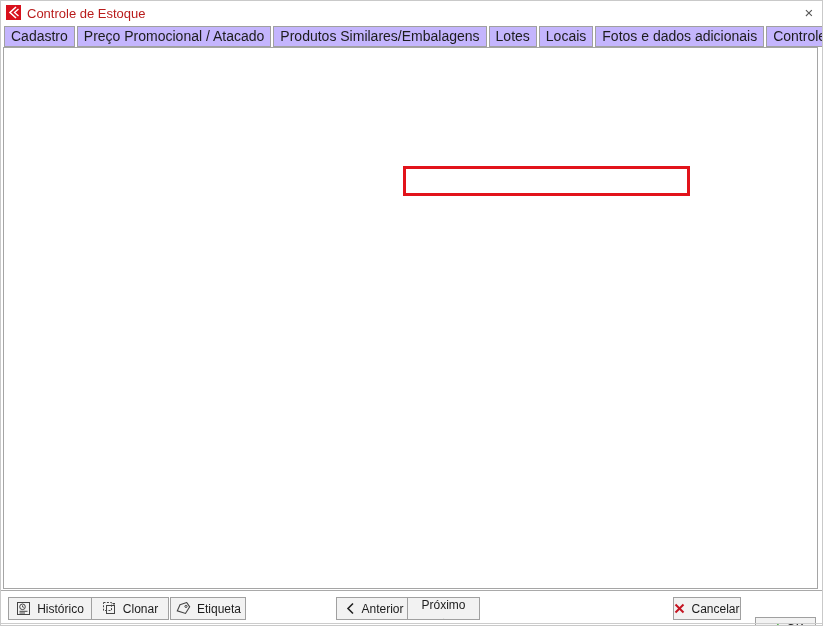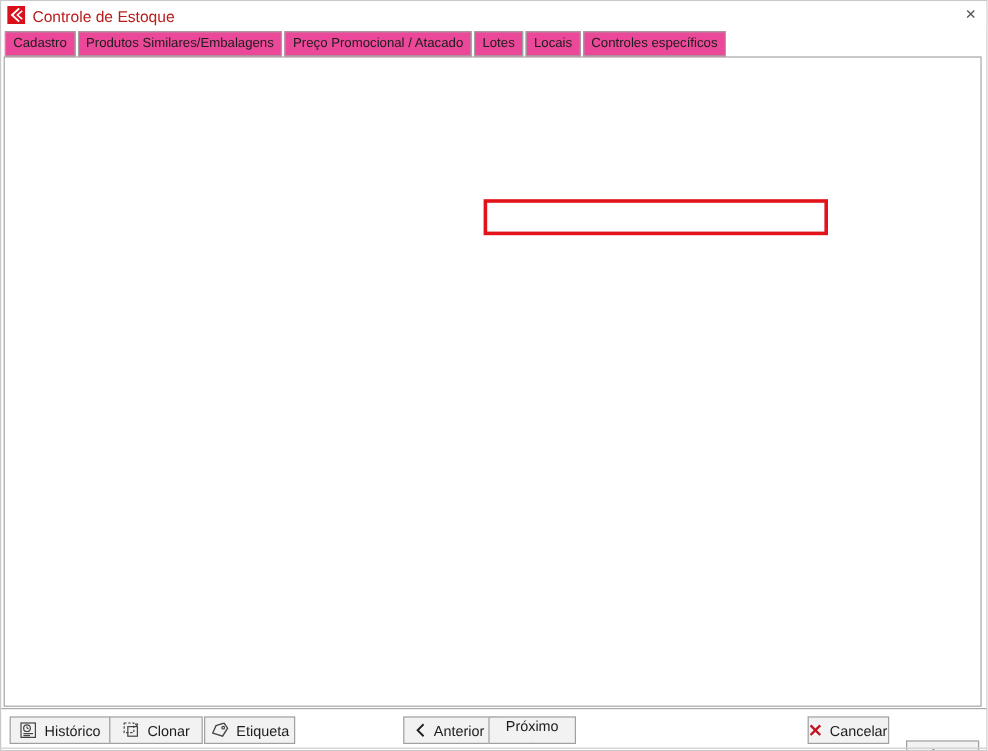--- a/index.html
+++ b/index.html
@@ -8,22 +8,22 @@
        border:1px solid #c9c9c9;box-sizing:border-box;overflow:hidden;}
   .abs{position:absolute;box-sizing:border-box;}
   
   .titlebar{left:0;top:0;width:100%;height:24px;background:#fff;}
   .app-icon{left:5px;top:4px;width:15px;height:15px;}
   .title-text{left:26px;top:5px;color:#b91c1c;font-size:13px;white-space:nowrap;}
   .close-btn{left:798px;top:2px;width:20px;height:20px;text-align:center;line-height:20px;
              font-size:15px;color:#555;cursor:default;}
   
   .tabs{left:3px;top:25px;display:flex;align-items:flex-end;z-index:4;}
-  .tab{height:19px;line-height:19px;padding:0 6px;border:1px solid #a0a0a0;background:#ec4899;
-       margin-right:2px;font-size:11px;white-space:nowrap;}
+  .tab{height:19px;line-height:19px;padding:0 6px;border:1px solid #a0a0a0;background:#c4b5fd;
+       margin-right:2px;font-size:14px;white-space:nowrap;}
   .tab.active{height:22px;line-height:22px;background:#fff;border-bottom:none;margin-bottom:-1px;
               position:relative;z-index:6;font-size:11px;}
   .panel{left:2px;top:46px;width:815px;height:542px;border:1px solid #a5a5a5;background:#fff;z-index:1;}
   
   .lbl{height:15px;line-height:15px;text-align:right;white-space:nowrap;color:#1c1c1c;}
   .lbl.left{text-align:left;}
   .lbl.dis{color:#9b9b9b;}
   
   .in{background:#d6e8f7;border:none;padding:0 3px;line-height:20px;height:20px;overflow:hidden;white-space:nowrap;}
   .in.num{text-align:right;}
@@ -61,24 +61,25 @@
       <path d="M12.5 4 L8.5 7.5 L12.5 11" stroke="#ffffff" stroke-width="1.3" fill="none"></path>
     </svg>
     <div class="abs title-text">Controle de Estoque</div>
     <div class="abs close-btn">×</div>
   </div>
 
   <div class="abs panel"></div>
 
   <div class="abs tabs">
     <div class="tab">Cadastro</div>
+    <div class="tab">Preço Promocional / Atacado</div>
     <div class="tab">Produtos Similares/Embalagens</div>
-    <div class="tab">Preço Promocional / Atacado</div>
     <div class="tab">Lotes</div>
     <div class="tab">Locais</div>
+    <div class="tab">Fotos e dados adicionais</div>
     <div class="tab">Controles específicos</div>
   </div>
 
   <div class="abs lbl" style="left:8px;top:64px;width:110px;">% COFINS:</div>
   <div class="abs in num" style="left:122px;top:61px;width:78px;">0</div>
   <div class="abs lbl" style="left:163px;top:64px;width:115px;">CST COFINS:</div>
   <div class="abs combo classic" style="left:283px;top:61px;width:73px;">
     <div class="txt">99 - Outras</div>
     <div class="dd">
         <div class="tri"></div>

